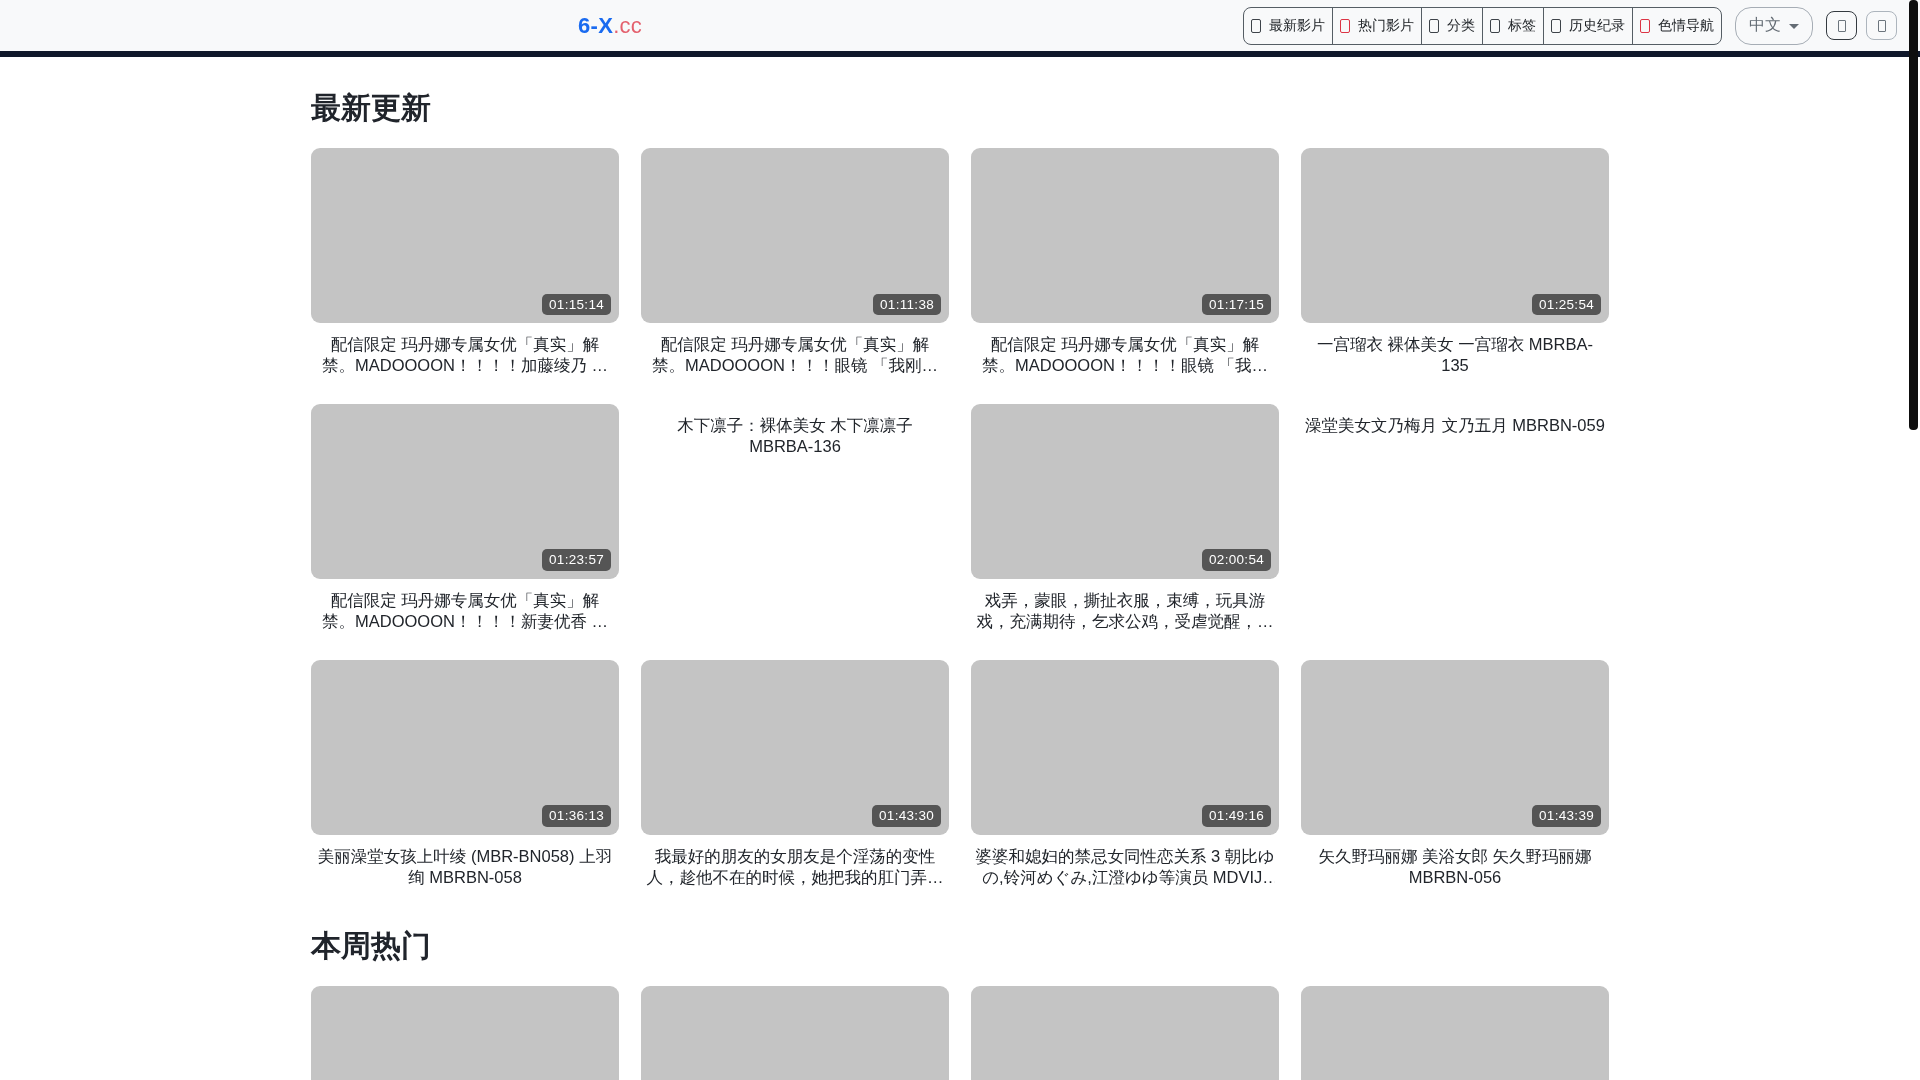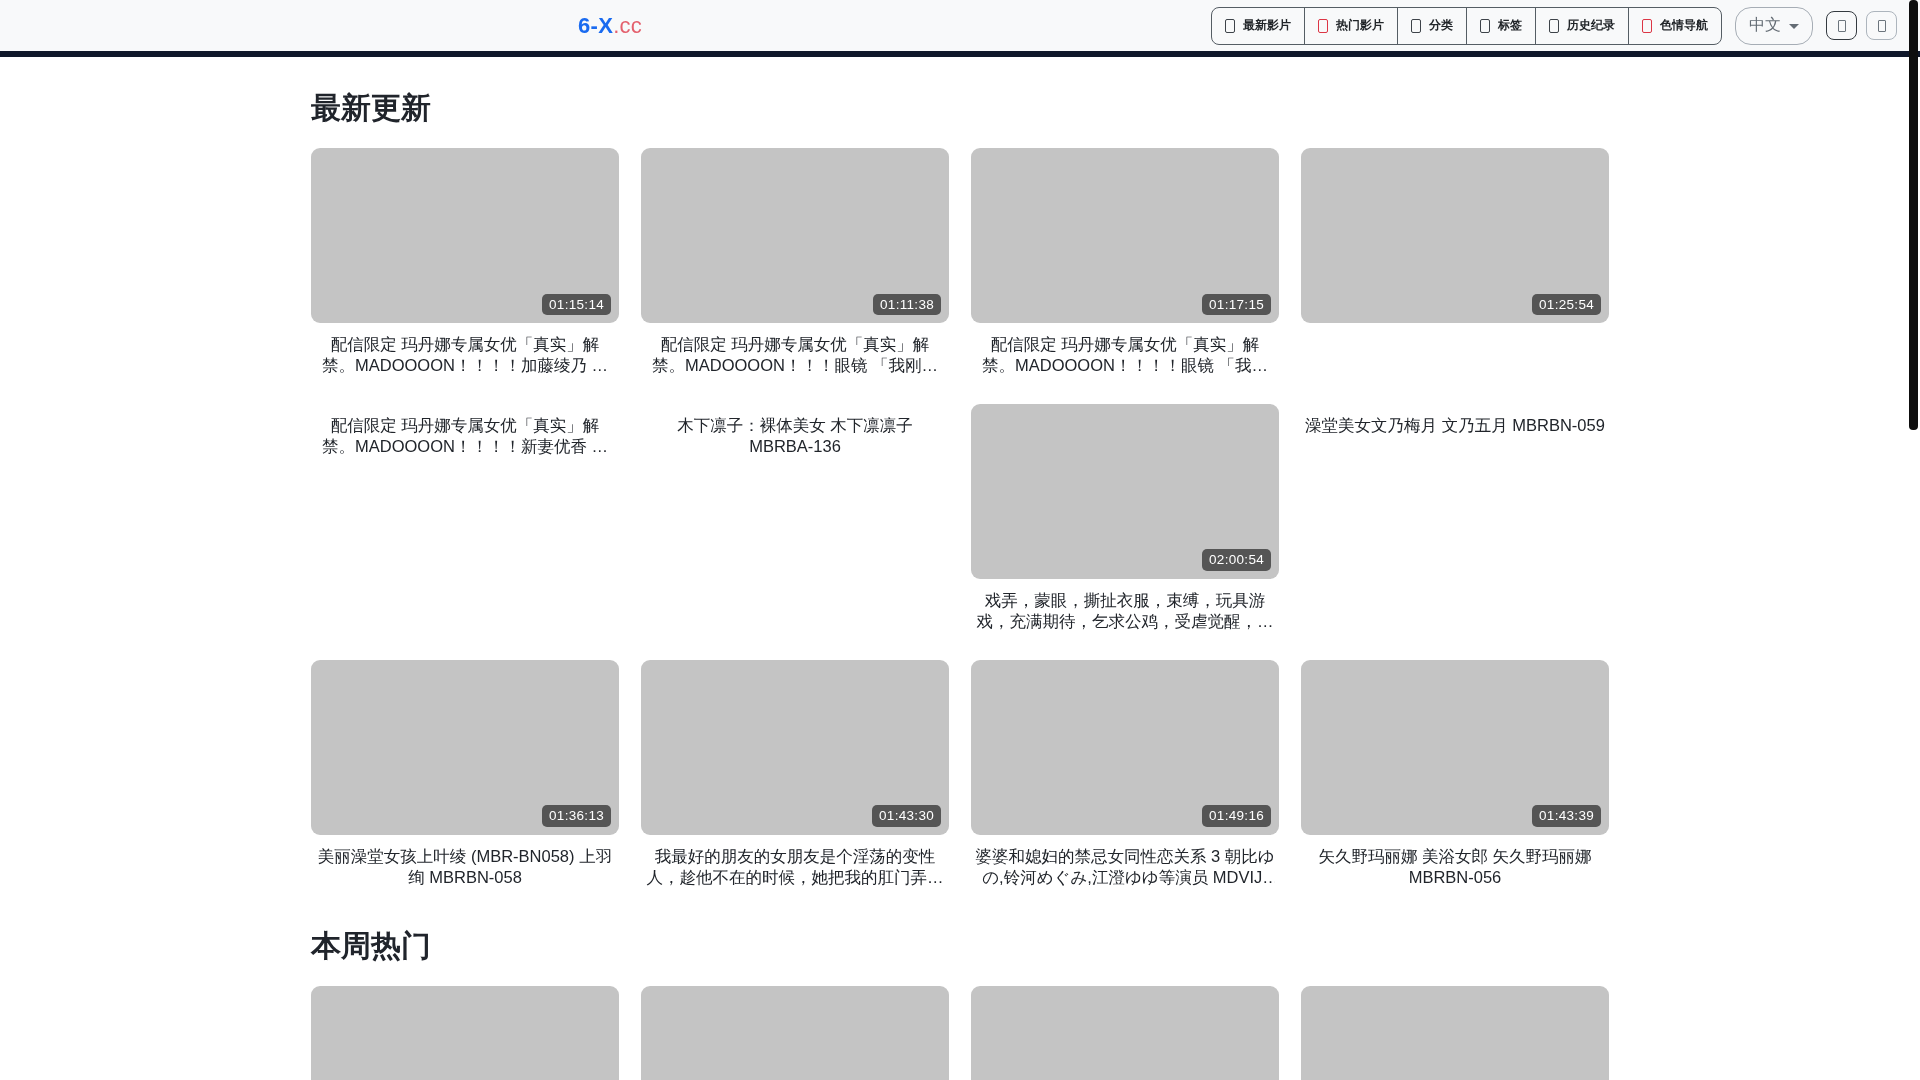--- a/index.html
+++ b/index.html
@@ -11,24 +11,24 @@
   }
   
   .navbar { position:relative; height:57px; background:#f8f9fa; border-bottom:6px solid #0f172a; }
   .brand { position:absolute; left:578px; top:50%; transform:translateY(-50%);
            font-size:22px; font-weight:700; letter-spacing:.3px; cursor:pointer; }
   .brand .p1 { color:#1a6bf0; }
   .brand .p2 { color:#e4606d; font-weight:500; }
   .nav-right { position:absolute; right:23px; top:50%; transform:translateY(-50%);
                display:flex; align-items:center; }
   .btn-group { display:flex; }
-  .nav-btn { display:flex; align-items:center; gap:8px; height:38px; padding:0 13px;
+  .nav-btn { display:flex; align-items:center; gap:8px; height:38px; padding:0 7px;
              border:1px solid #555d64; margin-left:-1px; background:transparent;
-             font-size:12px; color:#212529; cursor:pointer; white-space:nowrap;
-             font-family:inherit;font-weight:bold; }
+             font-size:14px; color:#212529; cursor:pointer; white-space:nowrap;
+             font-family:inherit; }
   .btn-group .nav-btn:first-child { border-radius:8px 0 0 8px; margin-left:0; }
   .btn-group .nav-btn:last-child  { border-radius:0 8px 8px 0;text-align:right; }
   .tofu { width:10px; height:14px; border:1.5px solid #3d4349; border-radius:2px;
           display:inline-block; flex:0 0 auto; }
   .tofu.red { border-color:#dc3545; }
   .lang-btn { margin-left:13px; height:38px; padding:0 13px; border:1px solid #a6adb5;
               border-radius:16px; color:#646c74; font-size:16px; display:flex;
               align-items:center; gap:8px; background:transparent; cursor:pointer;
               font-family:inherit; }
   .caret { width:0; height:0; border-left:5px solid transparent;
@@ -132,23 +132,27 @@
     <div class="thumb">
       <span class="duration">01:17:15</span>
     </div>
     <div class="vtitle">配信限定 玛丹娜专属女优「真实」解禁。MADOOOON！！！！眼镜 「我刚被要 藤...</div>
   </div>
 
   <div class="video-card">
     <div class="thumb">
       <span class="duration">01:25:54</span>
     </div>
-  </div>
-
-  <div class="video-card">
+    <div class="vtitle">一宫瑠衣 裸体美女 一宫瑠衣 MBRBA-135</div>
+  </div>
+
+  <div class="video-card">
+    <div class="thumb">
+      <span class="duration">01:23:57</span>
+    </div>
     <div class="vtitle">配信限定 玛丹娜专属女优「真实」解禁。MADOOOON！！！！新妻优香 自拍性爱 ...</div>
   </div>
 
   <div class="video-card">
     <div class="vtitle">木下凛子：裸体美女 木下凛凛子 MBRBA-136</div>
   </div>
 
   <div class="video-card">
     <div class="thumb">
       <span class="duration">02:00:54</span>

